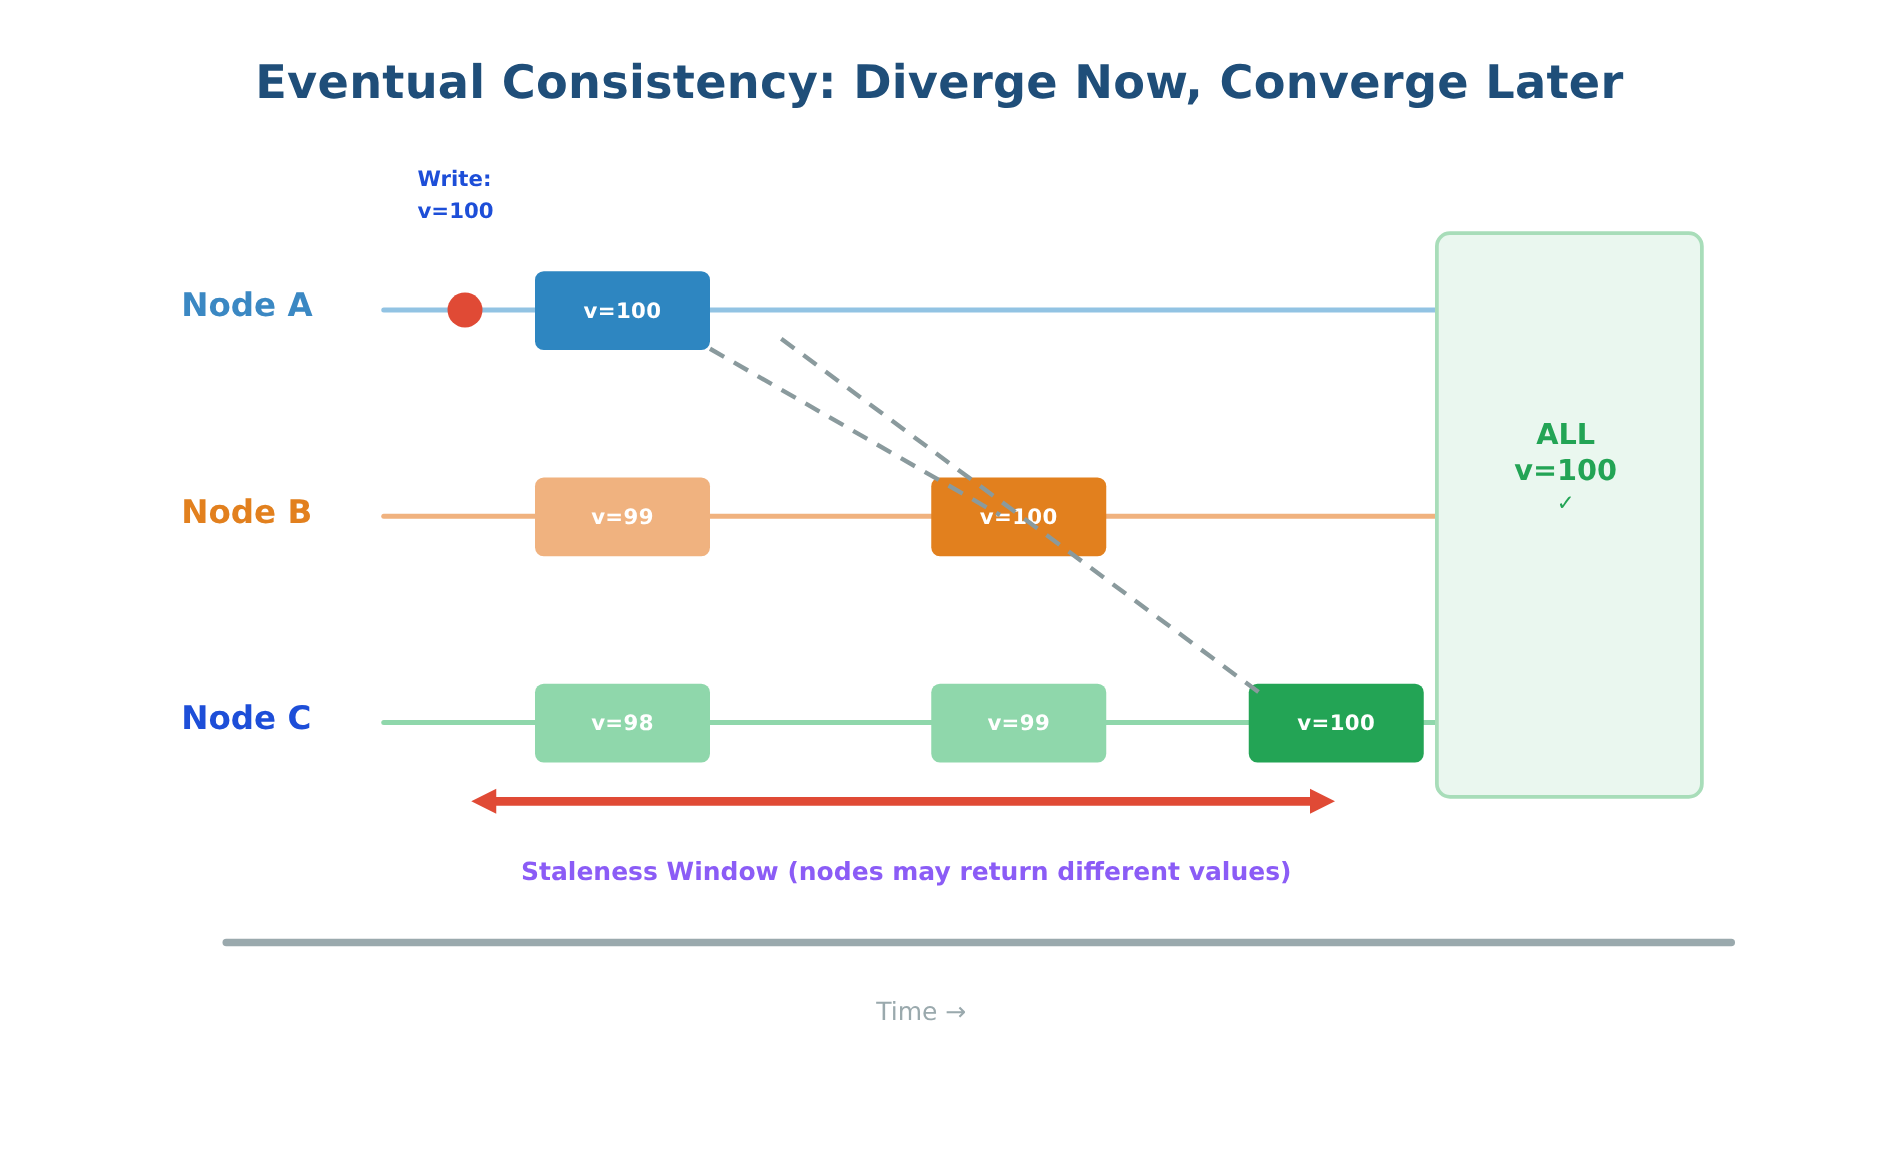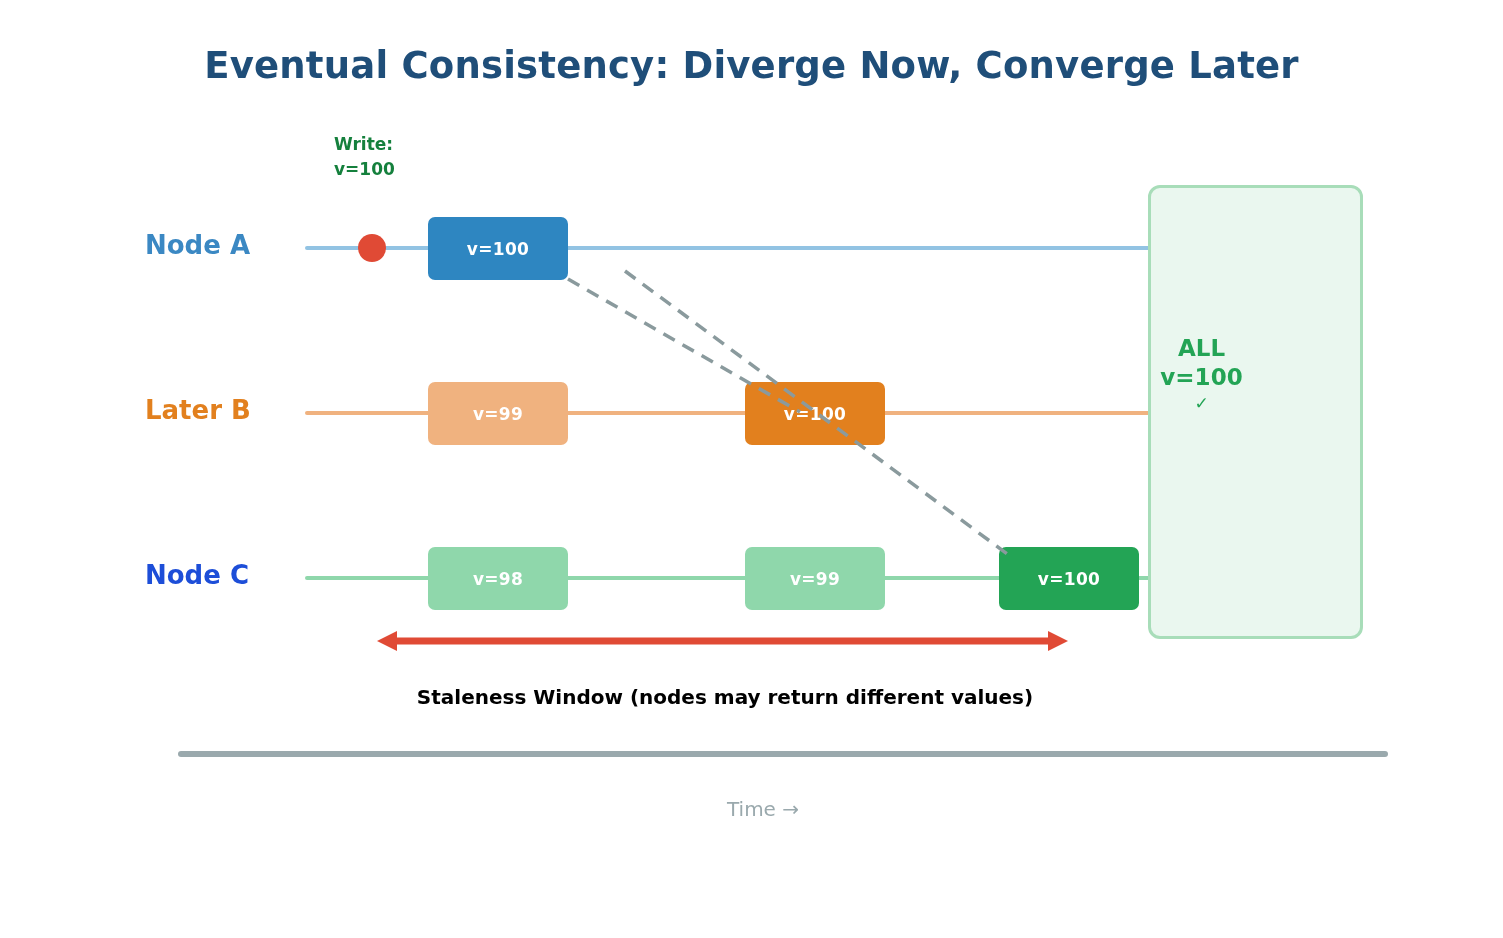--- a/index.html
+++ b/index.html
@@ -32,21 +32,21 @@
     letter-spacing: 0.2px;
   }
 
   
   .write-label {
     position: absolute;
     left: 334px;
     top: 132px;
     font-size: 17px;
     font-weight: bold;
-    color: #15803d;
+    color: #1d4ed8;
     line-height: 1.45;
     white-space: nowrap;
   }
 
   
   .lane-label {
     position: absolute;
     font-size: 26px;
     font-weight: bold;
     white-space: nowrap;
@@ -98,29 +98,28 @@
     left: 1148px;
     top: 185px;
     width: 209px;
     height: 448px;
     border: 3px solid #a8ddb9;
     border-radius: 12px;
     background: #eaf7ef;
   }
   .converge-text {
     position: absolute;
-    left: 1084px;
+    left: 1148px;
     top: 334px;
     width: 209px;
     text-align: center;
     color: #23a455;
     font-weight: bold;
     font-size: 23px;
     line-height: 1.25;
-    padding-left: 13px;
   }
   .converge-check {
     display: block;
     font-size: 17px;
     font-weight: normal;
     line-height: 1.3;
   }
 
   
   svg.overlay {
@@ -134,37 +133,37 @@
 
   
   .staleness-caption {
     position: absolute;
     left: 380px;
     top: 685px;
     width: 690px;
     text-align: center;
     font-size: 20px;
     font-weight: bold;
-    color: #000000;
+    color: #8b5cf6;
     white-space: nowrap;
   }
 
   
   .axis-rule {
     position: absolute;
     left: 178px;
     top: 751px;
     width: 1210px;
     height: 6px;
     background: #9aa9ad;
     border-radius: 3px;
   }
   .axis-caption {
     position: absolute;
-    left: 188px;
+    left: 162px;
     top: 797px;
     width: 1150px;
     text-align: center;
     font-size: 20px;
     color: #9aa9ad;
   }
 </style>
 </head>
 <body>
 
@@ -175,21 +174,21 @@
   <div class="write-label">
     <div>Write:</div>
     <div>v=100</div>
   </div>
 
   <div class="lane-line a"></div>
   <div class="lane-line b"></div>
   <div class="lane-line c"></div>
 
   <div class="lane-label a">Node A</div>
-  <div class="lane-label b">Later B</div>
+  <div class="lane-label b">Node B</div>
   <div class="lane-label c">Node C</div>
 
   <div class="write-dot"></div>
 
   <div class="converge-panel"></div>
 
   <div class="vbox" style="left:428px; top:217px; background:#2e86c1;">v=100</div>
 
   <div class="vbox" style="left:428px; top:382px; background:#f0b27f;">v=99</div>
   <div class="vbox" style="left:745px; top:382px; background:#e2801e;">v=100</div>

